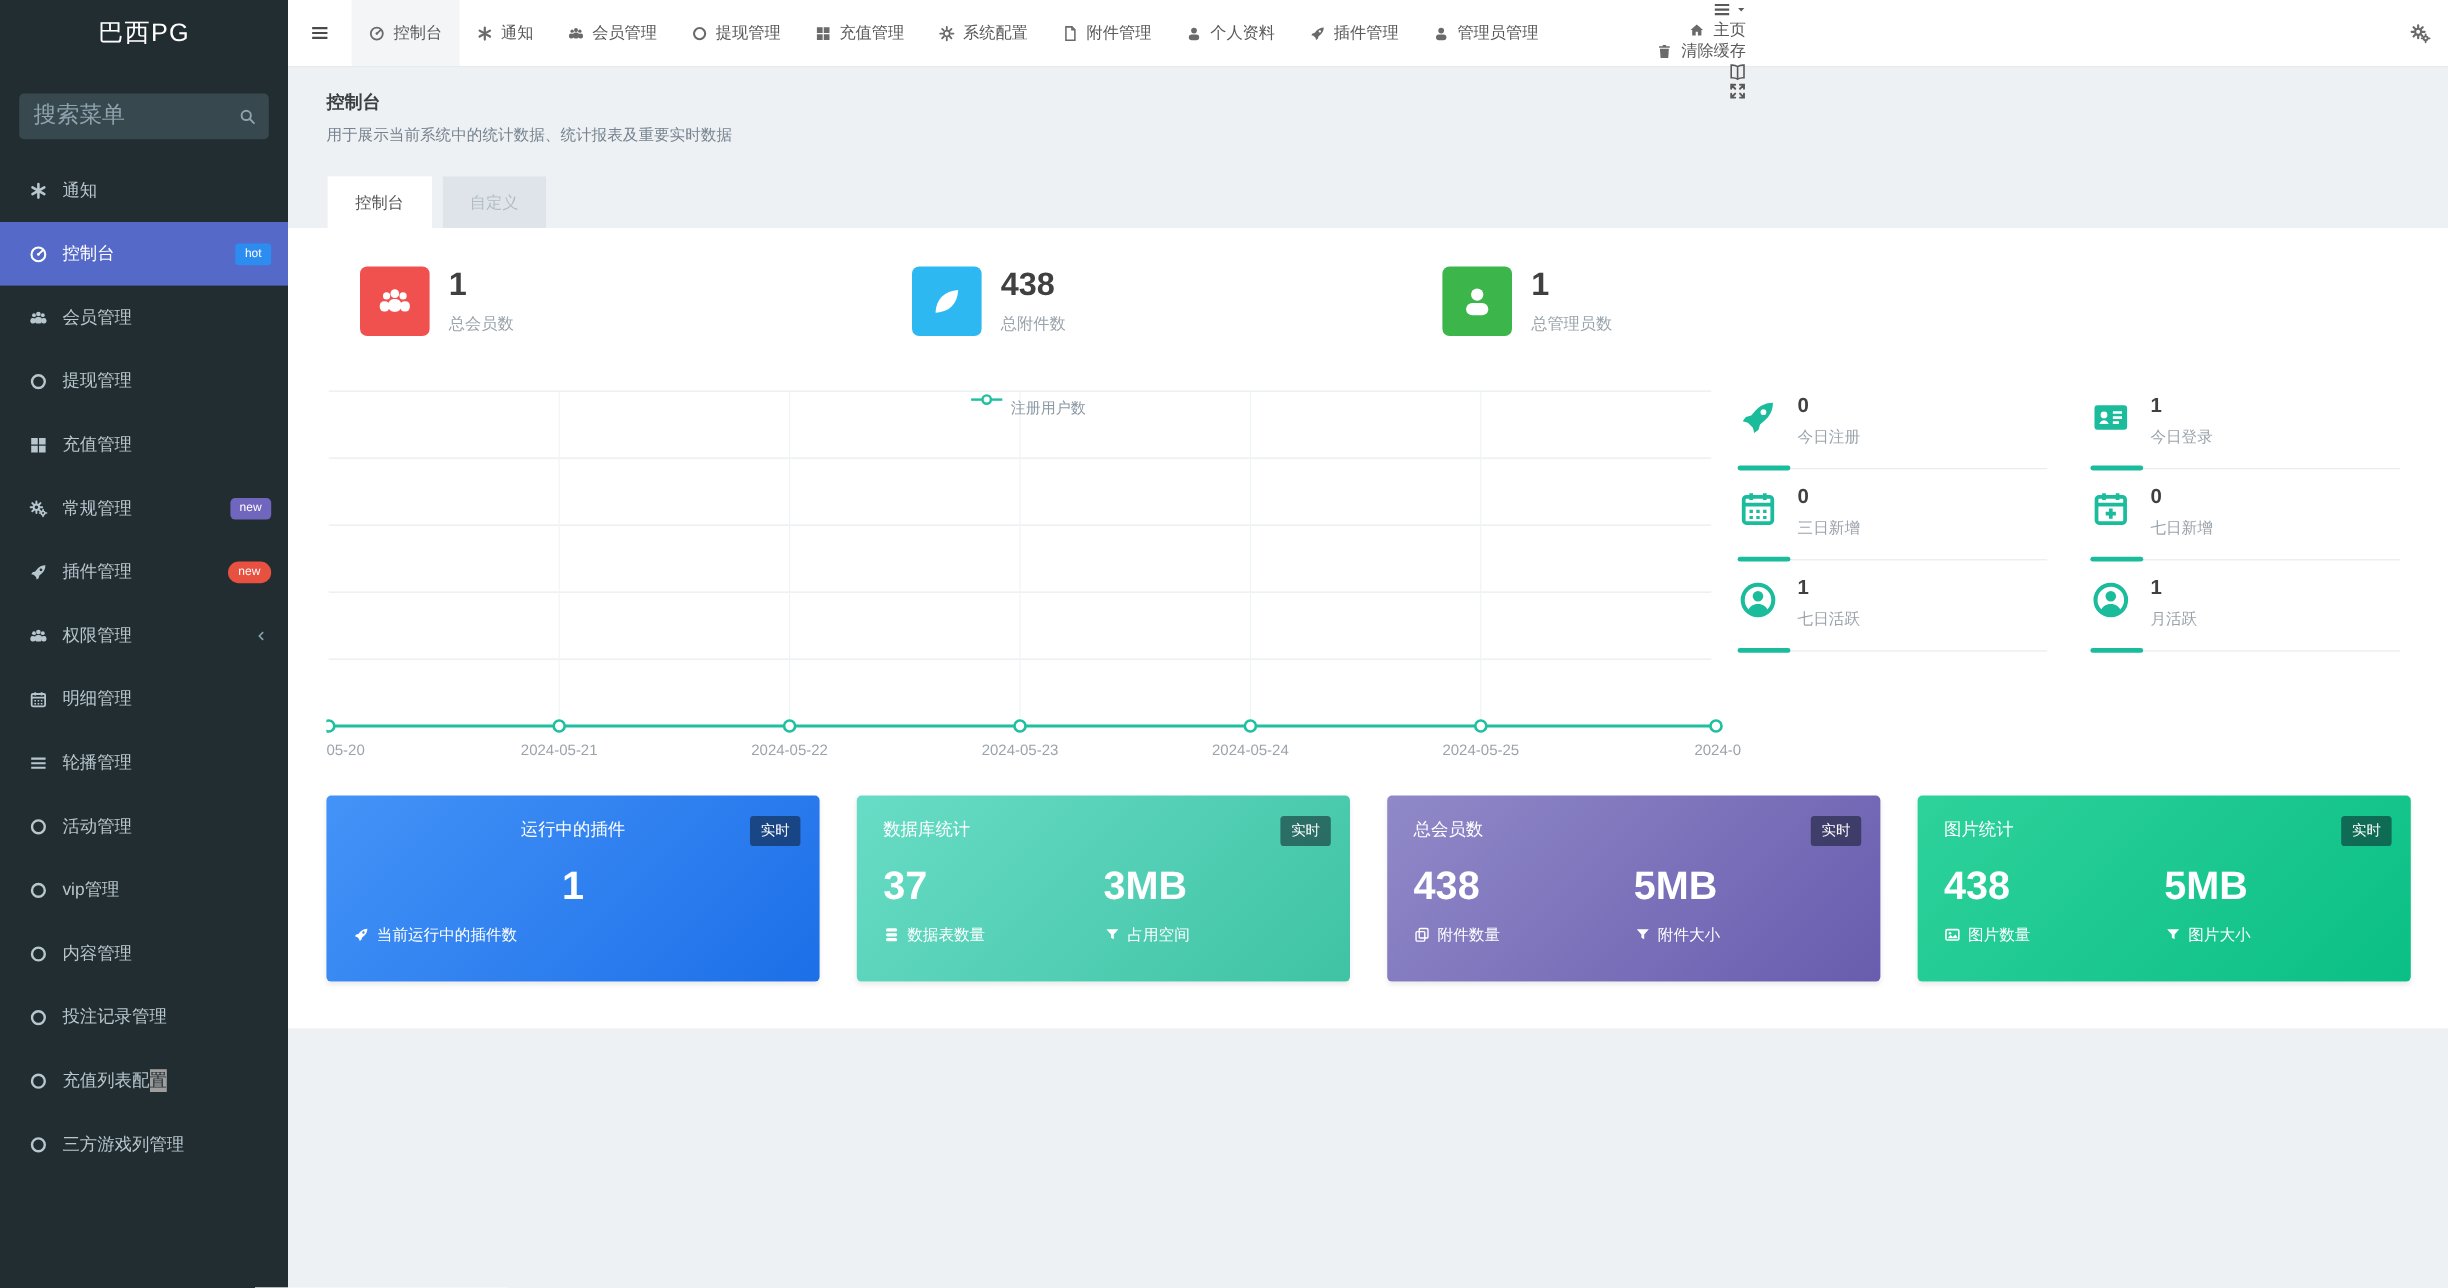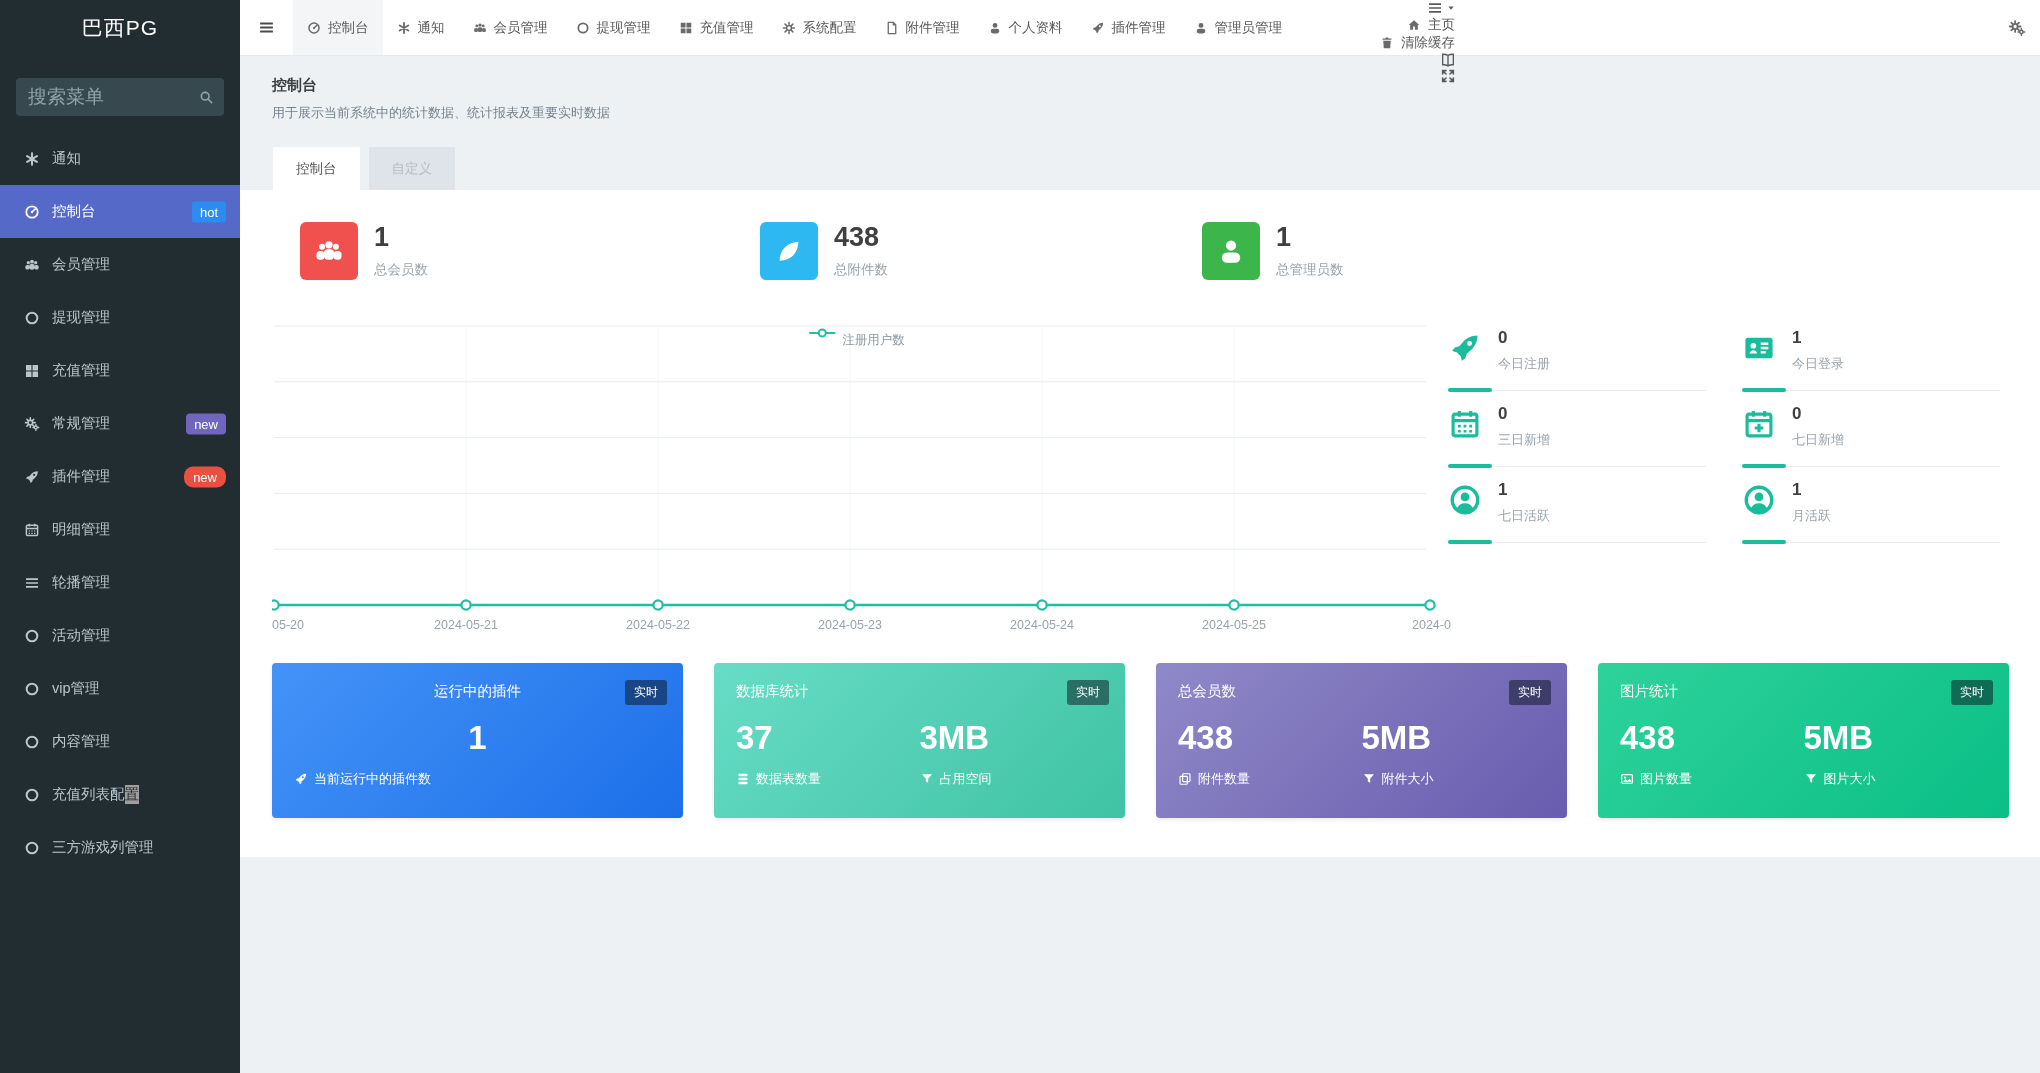--- a/index.html
+++ b/index.html
@@ -11,21 +11,21 @@
   .sidebar { position:absolute; left:0; top:0; width:240px; height:1073px; background:#222d32; z-index:5; }
   .logo { height:56px; line-height:56px; text-align:center; color:#fff; font-size:21px; letter-spacing:1px; background:#222d32; }
   .search-wrap { position:relative; margin:22px 16px 14px 16px; }
   .search-wrap input { width:100%; height:38px; background:#38484f; border:none; border-radius:4px; padding:0 34px 0 12px; color:#cfd8dc; font-size:19px; outline:none; font-family:inherit; }
   .search-wrap input::placeholder { color:#8ea3ad; }
   .search-wrap .ic { position:absolute; right:10px; top:11px; width:16px; height:16px; color:#8ea3ad; }
   .menu { margin-top:16px; }
   .s-item { position:relative; height:53px; display:flex; align-items:center; padding-left:24px; color:#b8c7ce; font-size:14.5px; cursor:pointer; }
   .s-item .ic { width:16px; height:16px; margin-right:12px; flex:0 0 16px; }
   .s-item.active { background:#5569c8; color:#fff; }
-  .badge { position:absolute; right:14px; top:50%; transform:translateY(-50%); font-size:13px; color:#fff; line-height:1; }
+  .badge { position:absolute; right:14px; top:50%; transform:translateY(-50%); font-size:10px; color:#fff; line-height:1; }
   .badge.hot { background:#2d8cf0; border-radius:3px; padding:4px 8px; }
   .badge.new-purple { background:#7166bd; border-radius:4px; padding:4px 8px; }
   .badge.new-red { background:#e8503f; border-radius:9px; padding:4px 9px; }
   .s-chev { position:absolute; right:16px; top:50%; transform:translateY(-50%); width:12px; height:12px; color:#8aa4af; }
   .hl { background:#9e9e9e; color:#222d32; }
 
   
   .navbar { position:absolute; left:240px; top:0; width:1800px; height:56px; background:#fff; border-bottom:1px solid #e7eaec; display:flex; align-items:stretch; z-index:4; }
   .nav-burger { display:flex; align-items:center; padding:0 18px; color:#4a4a4a; cursor:pointer; }
   .nav-item { display:flex; align-items:center; padding:0 14px; color:#595959; font-size:13.5px; cursor:pointer; white-space:nowrap; }
@@ -284,20 +284,29 @@
         </div>
       <div class="s-item">
           <svg class="ic">
             <use href="#i-rocket"></use>
           </svg>
           <span>插件管理</span>
           <span class="badge new-red">new</span>
         </div>
       <div class="s-item">
           <svg class="ic">
+            <use href="#i-users"></use>
+          </svg>
+          <span>权限管理</span>
+          <svg class="s-chev">
+            <use href="#i-chevron-left"></use>
+          </svg>
+        </div>
+      <div class="s-item">
+          <svg class="ic">
             <use href="#i-calendar"></use>
           </svg>
           <span>明细管理</span>
         </div>
       <div class="s-item">
           <svg class="ic">
             <use href="#i-bars"></use>
           </svg>
           <span>轮播管理</span>
         </div>
@@ -311,20 +320,26 @@
           <svg class="ic">
             <use href="#i-circle"></use>
           </svg>
           <span>vip管理</span>
         </div>
       <div class="s-item">
           <svg class="ic">
             <use href="#i-circle"></use>
           </svg>
           <span>内容管理</span>
+        </div>
+      <div class="s-item">
+          <svg class="ic">
+            <use href="#i-circle"></use>
+          </svg>
+          <span>投注记录管理</span>
         </div>
       <div class="s-item">
           <svg class="ic">
             <use href="#i-circle"></use>
           </svg>
           <span>充值列表配</span>
           <span class="hl">置</span>
         </div>
       <div class="s-item">
           <svg class="ic">

